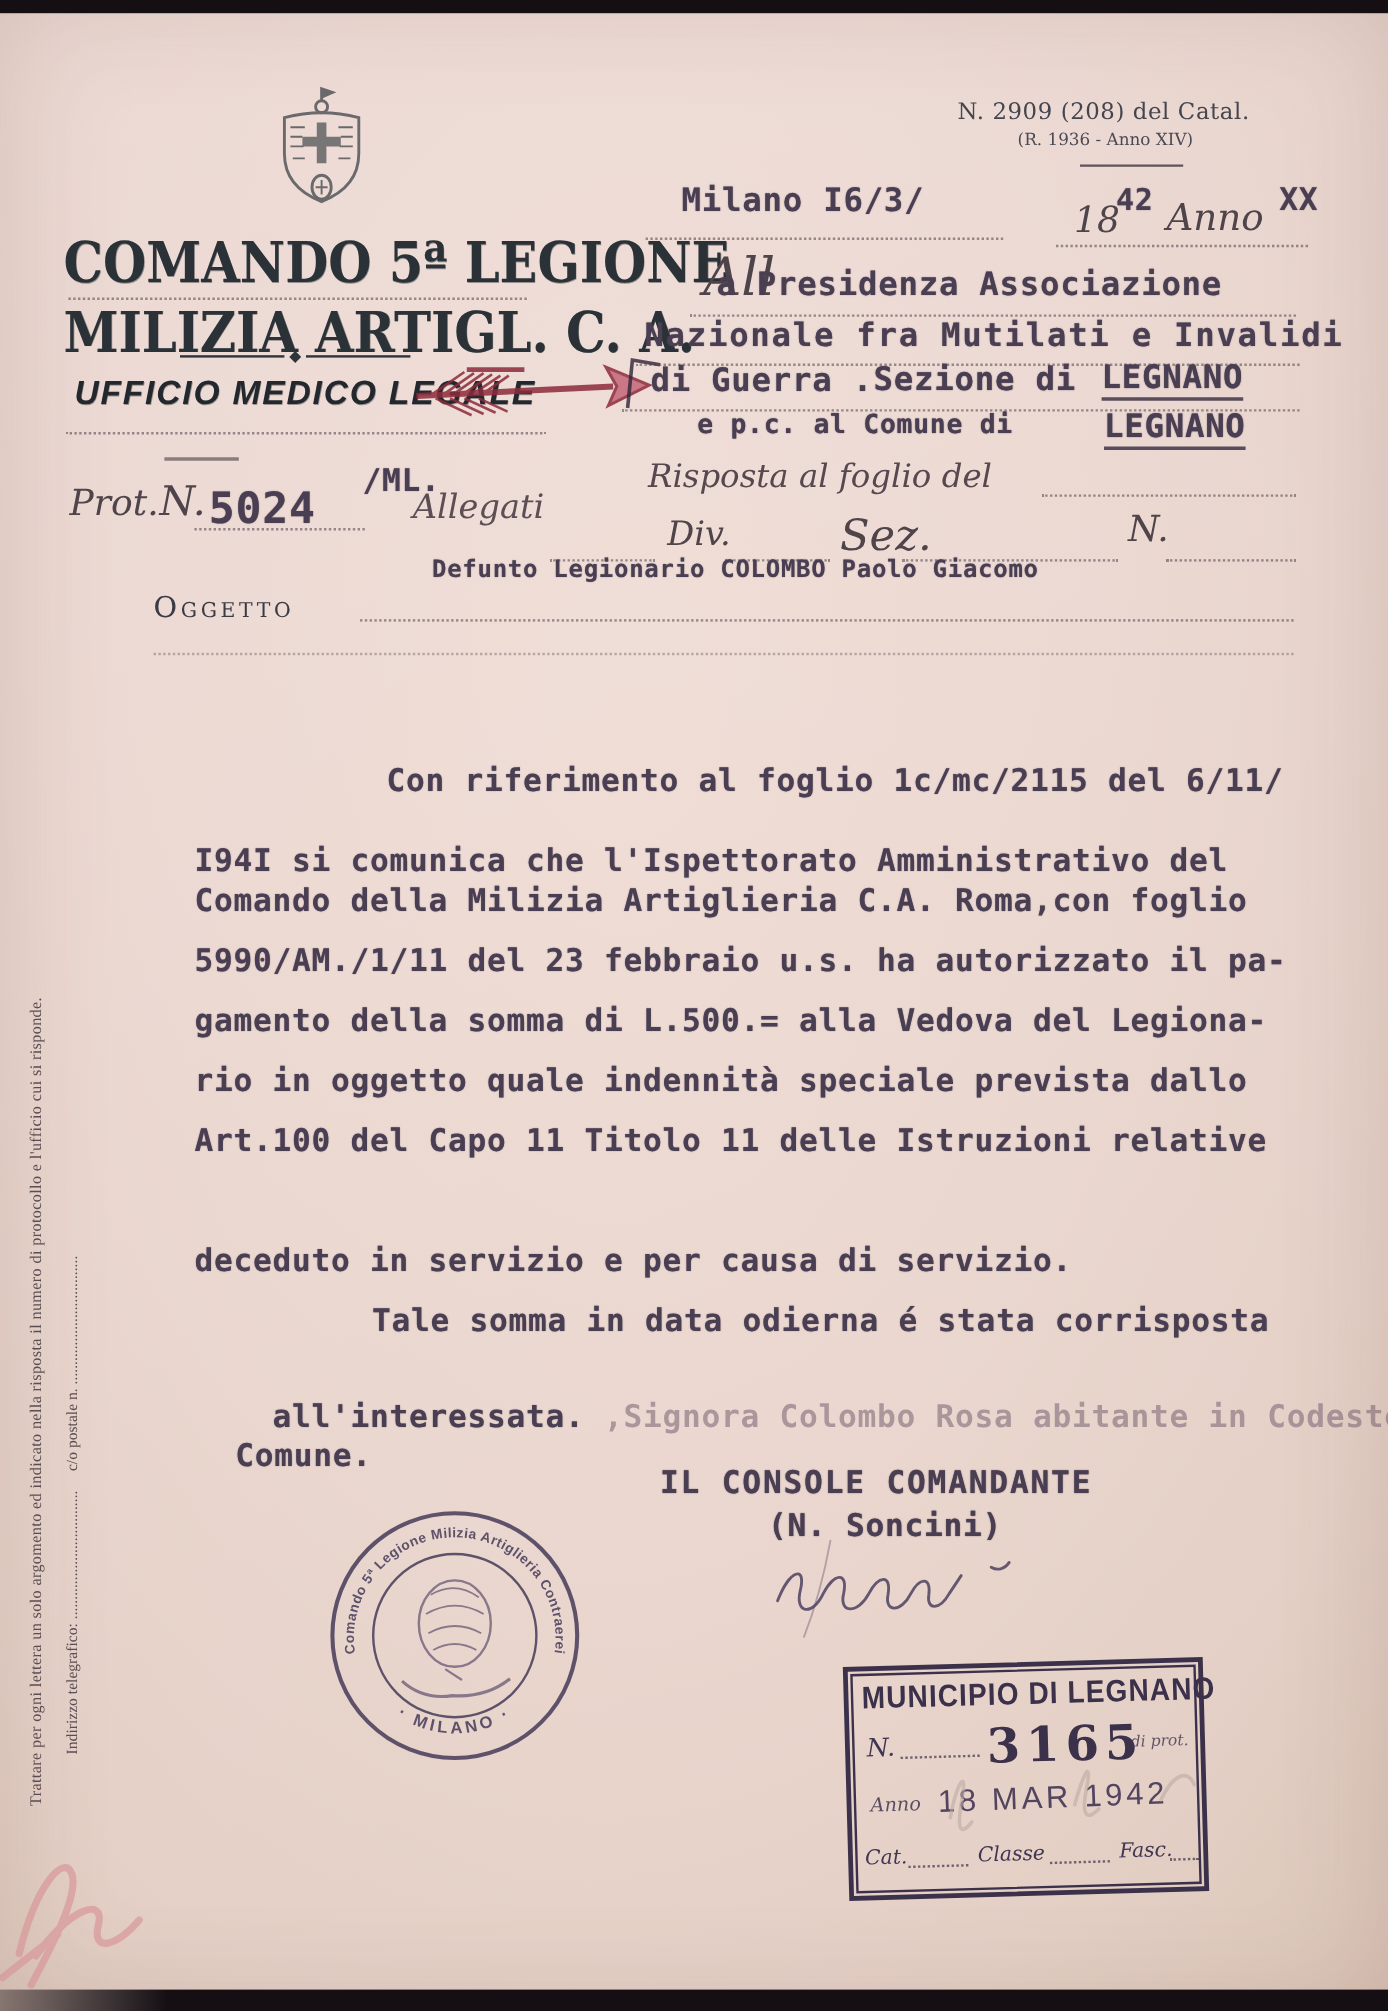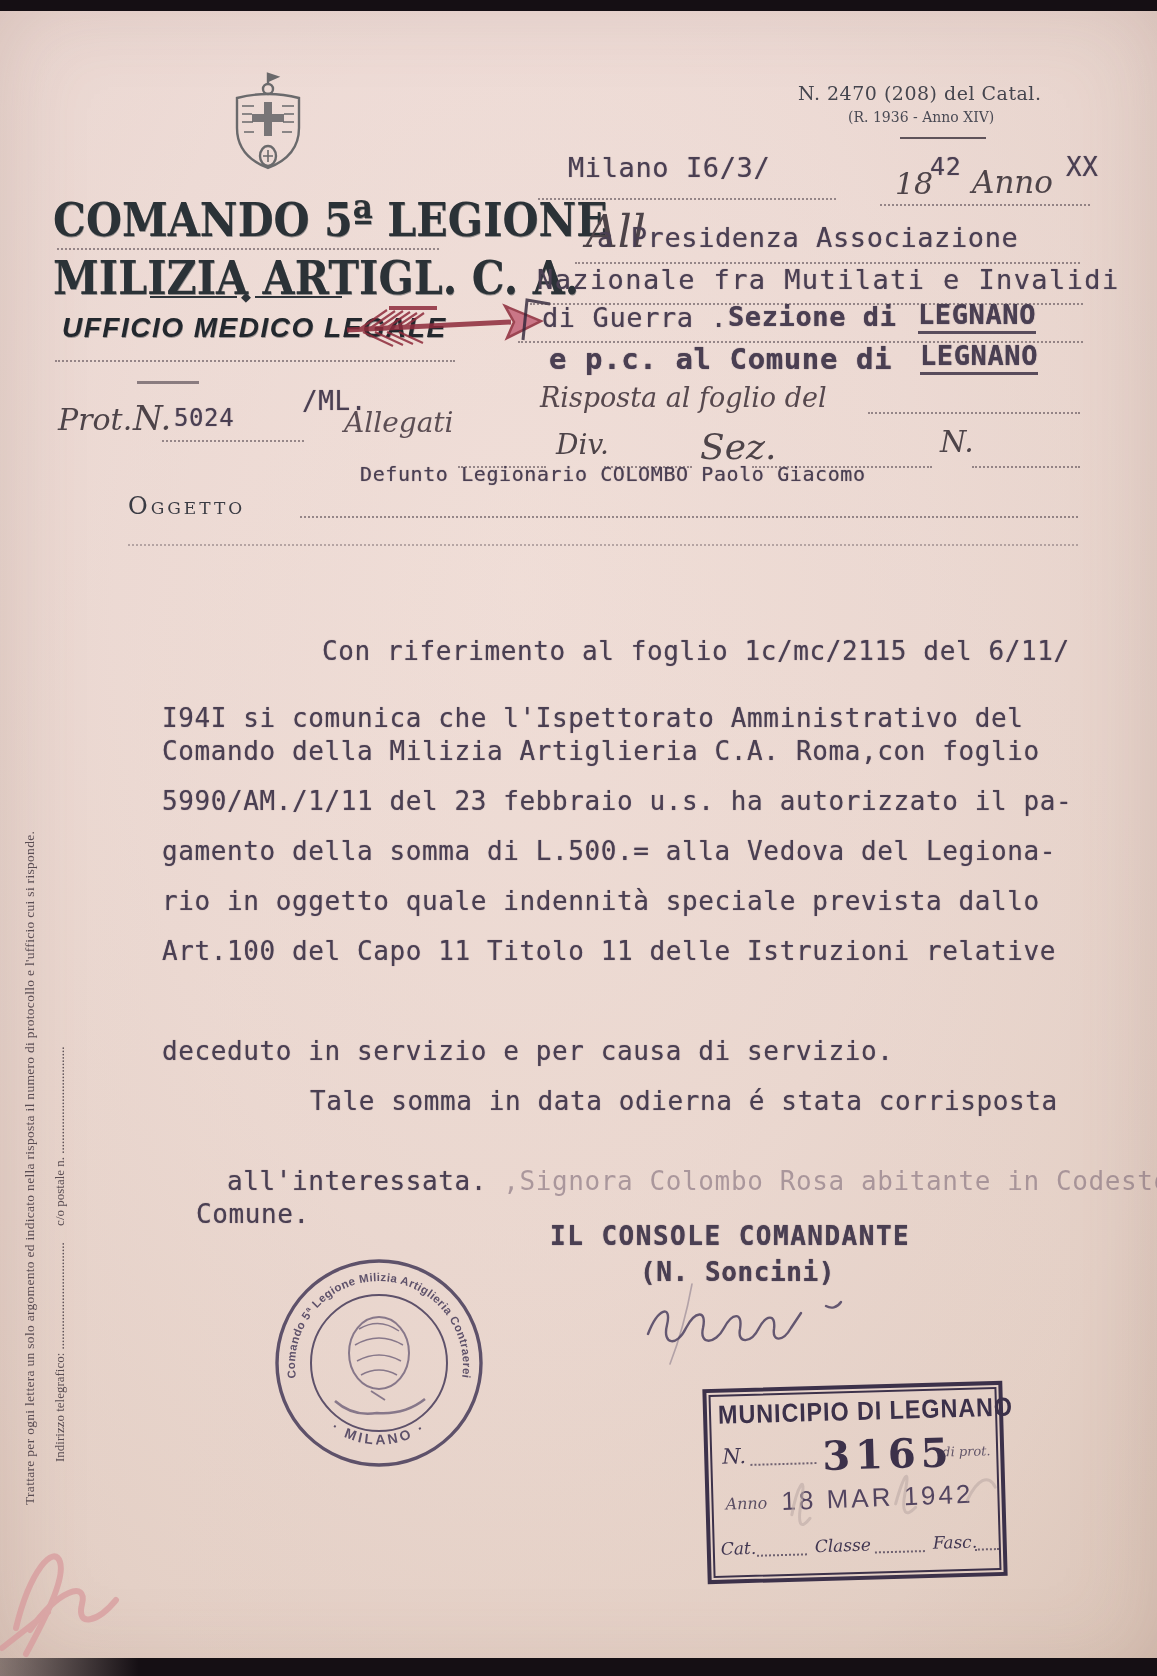--- a/index.html
+++ b/index.html
@@ -4,21 +4,21 @@
 <style>
   html,body{margin:0;padding:0;background:#241a1e;}
   #page{position:relative;width:1157px;height:1676px;overflow:hidden;
     background:
       linear-gradient(160deg, rgba(244,220,220,.30), rgba(222,190,172,.22)),
       radial-gradient(ellipse at 45% 35%, #f0e1da 0%, #ebdbd4 45%, #e4d3ca 78%, #d9c6ba 100%);
     box-shadow:inset 0 0 90px rgba(120,85,70,.18);
     font-family:"Liberation Serif", serif;}
   .abs{position:absolute;}
   .mono{font-family:"DejaVu Sans Mono", monospace;color:#4a3f52;letter-spacing:.6px;
-        text-shadow:0 0 1px rgba(74,60,82,.65);white-space:pre;}
+        text-shadow:0 0 1px rgba(74,60,82,.65);white-space:pre;font-weight:bold;}
   .mono-b{font-weight:bold;text-shadow:0 0 1px rgba(60,45,70,.9);}
   .faint{color:rgba(112,92,110,.52);text-shadow:none;}
   .script{font-family:"DejaVu Serif", serif;font-style:italic;color:#4e4449;white-space:pre;}
   .print{font-family:"DejaVu Serif", serif;color:#3c3d45;}
   .head{font-family:"DejaVu Serif", serif;font-weight:bold;color:#2b3237;
         text-shadow:.5px .5px 0 rgba(43,50,55,.45);white-space:nowrap;
         transform:scaleX(.88);transform-origin:0 50%;}
   .office{font-family:"Liberation Sans", sans-serif;font-style:italic;font-weight:bold;
         color:#23282e;letter-spacing:1.5px;white-space:nowrap;text-shadow:.5px .5px 0 rgba(35,40,46,.4);}
   .dl{position:absolute;height:0;border-top:2px dotted rgba(77,64,72,.55);}
@@ -41,21 +41,21 @@
   svg{display:block;}
 </style>
 </head>
 <body>
 
 <div id="page">
 
   <div class="abs" style="left:0;top:0;width:1157px;height:11px;background:#150f14;"></div>
   <div class="abs" style="left:0;top:1658px;width:1157px;height:18px;background:linear-gradient(90deg, rgba(21,15,20,.4), #150f14 12%);"></div>
 
-  <div class="abs print" style="left:798px;top:82px;font-size:19px;letter-spacing:.5px;color:#45454e;">N. 2470 (208) del Catal.</div>
+  <div class="abs print" style="left:798px;top:82px;font-size:19px;letter-spacing:.5px;color:#45454e;">N. 2909 (208) del Catal.</div>
   <div class="abs print" style="left:848px;top:109px;font-size:14px;color:#4a4a54;">(R. 1936 - Anno XIV)</div>
   <div class="sold" style="left:900px;top:137px;width:86px;border-top-width:2px;"></div>
 
   <svg class="abs" style="left:220px;top:68px;" width="96" height="108" viewBox="0 0 96 108">
     <g stroke="#4a4e52" fill="none" stroke-width="2.4" opacity=".8">
       <path d="M48 16 l0 -10 l9 3 l-9 4" fill="#4a4e52"></path>
       <circle cx="48" cy="21" r="5"></circle>
       <path d="M17 30 q31 -8 62 0 l0 30 q0 28 -31 40 q-31 -12 -31 -40 z"></path>
       <path d="M44 34 h8 v12 h12 v8 h-12 v14 h-8 v-14 h-12 v-8 h12 z" fill="#4a4e52" stroke="none" opacity=".9"></path>
       <path d="M22 38 h12 M22 46 h10 M22 54 h11 M62 38 h12 M64 46 h10 M63 54 h11 M24 64 h10 M62 64 h10" stroke-width="1.6"></path>
@@ -99,29 +99,29 @@
 
   <div class="abs script" style="left:540px;top:206px;font-size:44px;margin-left:46px;">All</div>
   <div class="abs mono" style="left:597px;top:222px;font-size:27px;">a Presidenza Associazione</div>
   <i class="dl" style="left:575px;top:262px;width:505px;"></i>
   <div class="abs mono" style="left:537px;top:264px;font-size:27px;letter-spacing:1.4px;">Nazionale fra Mutilati e Invalidi</div>
   <i class="dl" style="left:530px;top:303px;width:553px;"></i>
   <div class="abs mono" style="left:542px;top:302px;font-size:27px;">di Guerra .</div>
   <div class="abs mono mono-b" style="left:728px;top:301px;font-size:27px;">Sezione di</div>
   <div class="abs mono mono-b u2" style="left:918px;top:299px;font-size:27px;">LEGNANO</div>
   <i class="dl" style="left:518px;top:341px;width:565px;"></i>
-  <div class="abs mono mono-b" style="left:549px;top:342px;font-size:29px;text-align:right;">e p.c. al Comune di</div>
+  <div class="abs mono mono-b" style="left:581px;top:342px;font-size:22px;text-align:right;">e p.c. al Comune di</div>
   <div class="abs mono mono-b u2" style="left:920px;top:340px;font-size:27px;">LEGNANO</div>
 
   <div class="abs script" style="left:540px;top:382px;font-size:27px;color:#56484e;">Risposta al foglio del</div>
   <i class="dl" style="left:868px;top:412px;width:212px;"></i>
 
   <div class="abs script" style="left:58px;top:402px;font-size:30px;">Prot.</div>
   <div class="abs script" style="left:133px;top:398px;font-size:34px;">N.</div>
-  <div class="abs mono" style="left:174px;top:404px;font-size:24px;">5024</div>
+  <div class="abs mono" style="left:174px;top:404px;font-size:36px;">5024</div>
   <i class="dl" style="left:162px;top:440px;width:142px;"></i>
   <div class="abs mono" style="left:302px;top:386px;font-size:26px;">/ML.</div>
   <div class="abs script" style="left:344px;top:406px;font-size:28px;color:#5c4e54;">Allegati</div>
   <i class="dl" style="left:458px;top:466px;width:88px;"></i>
   <div class="abs script" style="left:556px;top:428px;font-size:28px;">Div.</div>
   <i class="dl" style="left:604px;top:466px;width:88px;"></i>
   <div class="abs script" style="left:700px;top:426px;font-size:36px;">Sez.</div>
   <i class="dl" style="left:752px;top:466px;width:180px;"></i>
   <div class="abs script" style="left:940px;top:424px;font-size:30px;">N.</div>
   <i class="dl" style="left:972px;top:466px;width:108px;"></i>

